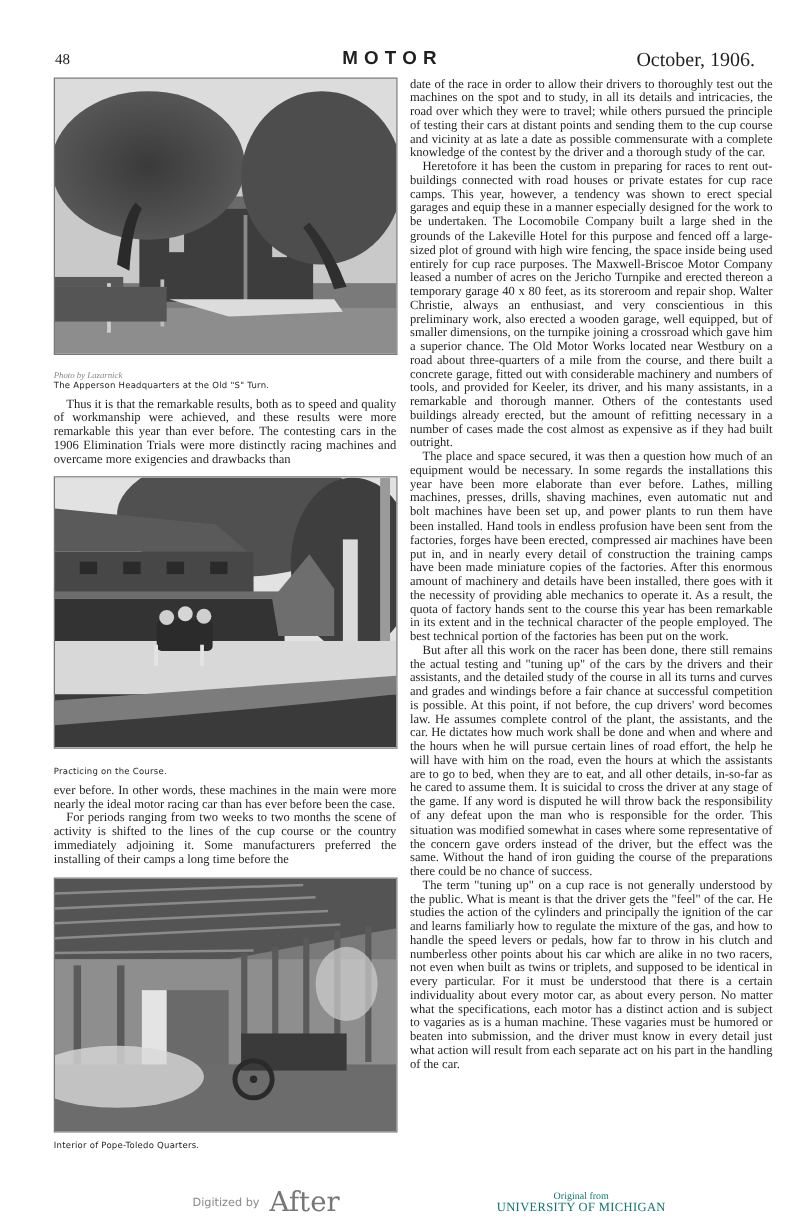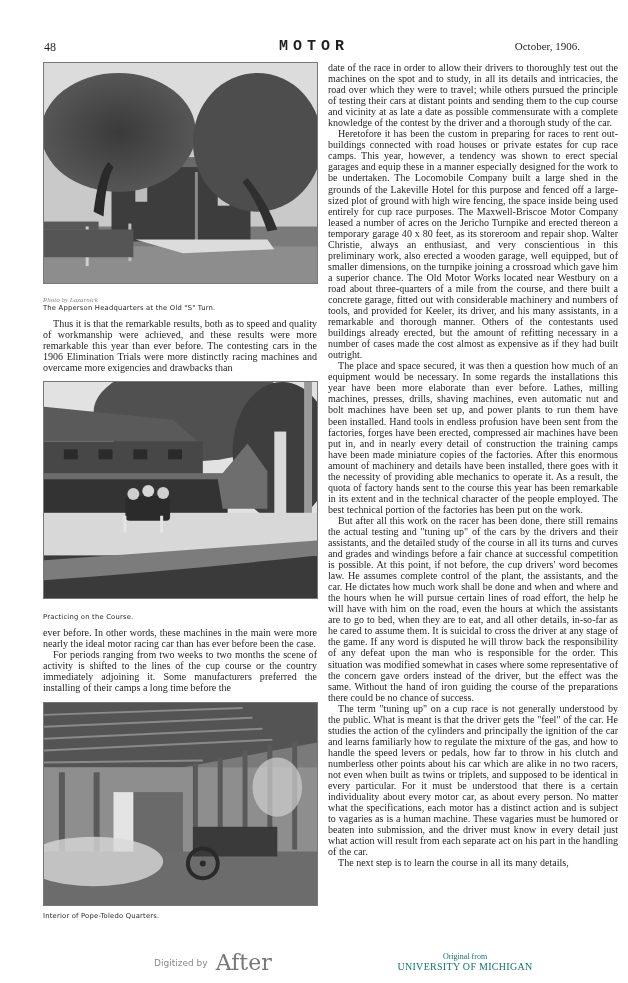--- a/index.html
+++ b/index.html
@@ -1,22 +1,22 @@
 <!DOCTYPE html>
 <html><head>
 <meta charset="utf-8">
 <style>
   * { box-sizing: border-box; margin: 0; padding: 0; }
   html, body { width: 628px; height: 983px; background: #ffffff; overflow: hidden; }
   body { position: relative; font-family: "Liberation Serif", "DejaVu Serif", serif; color: #1f1f1f; }
 
   .page-num { position: absolute; left: 44px; top: 40px; font-size: 12px; }
   .masthead { position: absolute; left: 0; width: 628px; top: 38px; text-align: center;
-              font-family: Liberation Mono, monospace; font-weight: bold; font-size: 15px; letter-spacing: 5px; }
-  .issue-date { position: absolute; right: 48px; top: 40px; font-size: 11px; }
+              font-family: Liberation Sans, sans-serif; font-weight: bold; font-size: 15px; letter-spacing: 5px; }
+  .issue-date { position: absolute; right: 24px; top: 40px; font-size: 16px; }
 
   .col-left { position: absolute; left: 43px; top: 62px; width: 274px; }
   .col-right { position: absolute; left: 328px; top: 62px; width: 290px; }
 
   .para { font-size: 10.05px; line-height: 11.05px; text-align: justify; text-indent: 0; }
   .para.indent { text-indent: 10px; }
 
   .photo { position: relative; width: 275px; overflow: hidden; border: 1px solid #777; }
   .photo svg { display: block; width: 100%; height: 100%; }
   .photo-credit { font-size: 7px; font-style: italic; color: #888; margin-top: 12px; }
@@ -164,21 +164,20 @@
     <figcaption class="caption" style="margin-top:6px">Interior of Pope-Toledo Quarters.</figcaption>
   </figure>
 </div>
 
 <div class="col-right">
   <p class="para">date of the race in order to allow their drivers to thoroughly test out the machines on the spot and to study, in all its details and intricacies, the road over which they were to travel; while others pursued the principle of testing their cars at distant points and sending them to the cup course and vicinity at as late a date as possible commensurate with a complete knowledge of the contest by the driver and a thorough study of the car.</p>
   <p class="para indent">Heretofore it has been the custom in preparing for races to rent out-buildings connected with road houses or private estates for cup race camps.  This year, however, a tendency was shown to erect special garages and equip these in a manner especially designed for the work to be undertaken.  The Locomobile Company built a large shed in the grounds of the Lakeville Hotel for this purpose and fenced off a large-sized plot of ground with high wire fencing, the space inside being used entirely for cup race purposes.  The Maxwell-Briscoe Motor Company leased a number of acres on the Jericho Turnpike and erected thereon a temporary garage 40 x 80 feet, as its storeroom and repair shop.  Walter Christie, always an enthusiast, and very conscientious in this preliminary work, also erected a wooden garage, well equipped, but of smaller dimensions, on the turnpike joining a crossroad which gave him a superior chance.  The Old Motor Works located near Westbury on a road about three-quarters of a mile from the course, and there built a concrete garage, fitted out with considerable machinery and numbers of tools, and provided for Keeler, its driver, and his many assistants, in a remarkable and thorough manner.  Others of the contestants used buildings already erected, but the amount of refitting necessary in a number of cases made the cost almost as expensive as if they had built outright.</p>
   <p class="para indent">The place and space secured, it was then a question how much of an equipment would be necessary.  In some regards the installations this year have been more elaborate than ever before.  Lathes, milling machines, presses, drills, shaving machines, even automatic nut and bolt machines have been set up, and power plants to run them have been installed.  Hand tools in endless profusion have been sent from the factories, forges have been erected, compressed air machines have been put in, and in nearly every detail of construction the training camps have been made miniature copies of the factories.  After this enormous amount of machinery and details have been installed, there goes with it the necessity of providing able mechanics to operate it.  As a result, the quota of factory hands sent to the course this year has been remarkable in its extent and in the technical character of the people employed.  The best technical portion of the factories has been put on the work.</p>
   <p class="para indent">But after all this work on the racer has been done, there still remains the actual testing and "tuning up" of the cars by the drivers and their assistants, and the detailed study of the course in all its turns and curves and grades and windings before a fair chance at successful competition is possible.  At this point, if not before, the cup drivers' word becomes law.  He assumes complete control of the plant, the assistants, and the car.  He dictates how much work shall be done and when and where and the hours when he will pursue certain lines of road effort, the help he will have with him on the road, even the hours at which the assistants are to go to bed, when they are to eat, and all other details, in-so-far as he cared to assume them.  It is suicidal to cross the driver at any stage of the game.  If any word is disputed he will throw back the responsibility of any defeat upon the man who is responsible for the order.  This situation was modified somewhat in cases where some representative of the concern gave orders instead of the driver, but the effect was the same.  Without the hand of iron guiding the course of the preparations there could be no chance of success.</p>
   <p class="para indent">The term "tuning up" on a cup race is not generally understood by the public.  What is meant is that the driver gets the "feel" of the car.  He studies the action of the cylinders and principally the ignition of the car and learns familiarly how to regulate the mixture of the gas, and how to handle the speed levers or pedals, how far to throw in his clutch and numberless other points about his car which are alike in no two racers, not even when built as twins or triplets, and supposed to be identical in every particular.  For it must be understood that there is a certain individuality about every motor car, as about every person.  No matter what the specifications, each motor has a distinct action and is subject to vagaries as is a human machine.  These vagaries must be humored or beaten into submission, and the driver must know in every detail just what action will result from each separate act on his part in the handling of the car.</p>
-  <p class="para indent">The next step is to learn the course in all its many details,</p>
 </div>
 
 <div class="footer-left">
   <span class="small">Digitized by</span>
   <span class="google">After</span>
 </div>
 <div class="footer-right">
   <div class="l1">Original from</div>
   <div class="l2">UNIVERSITY OF MICHIGAN</div>
 </div>

